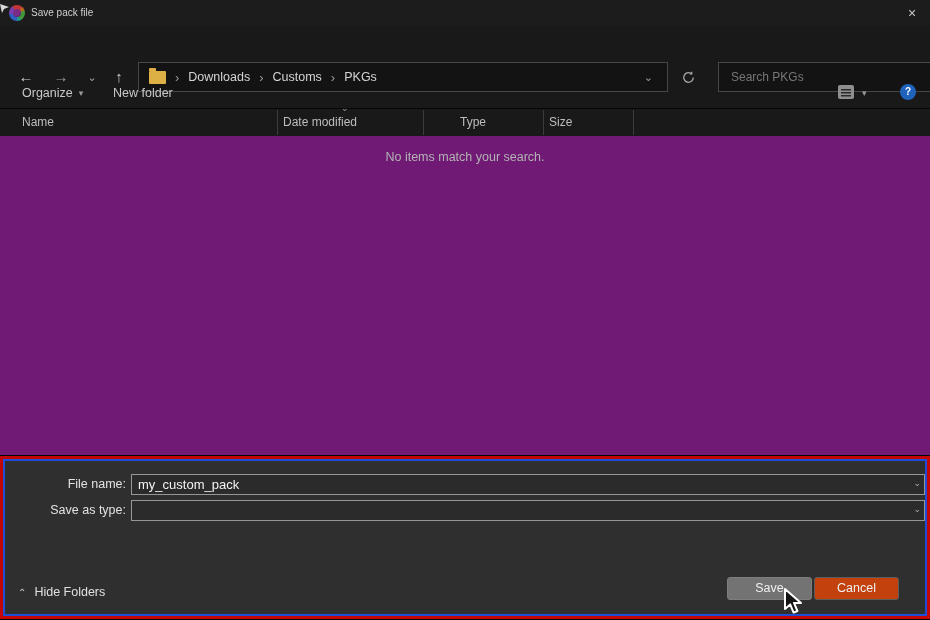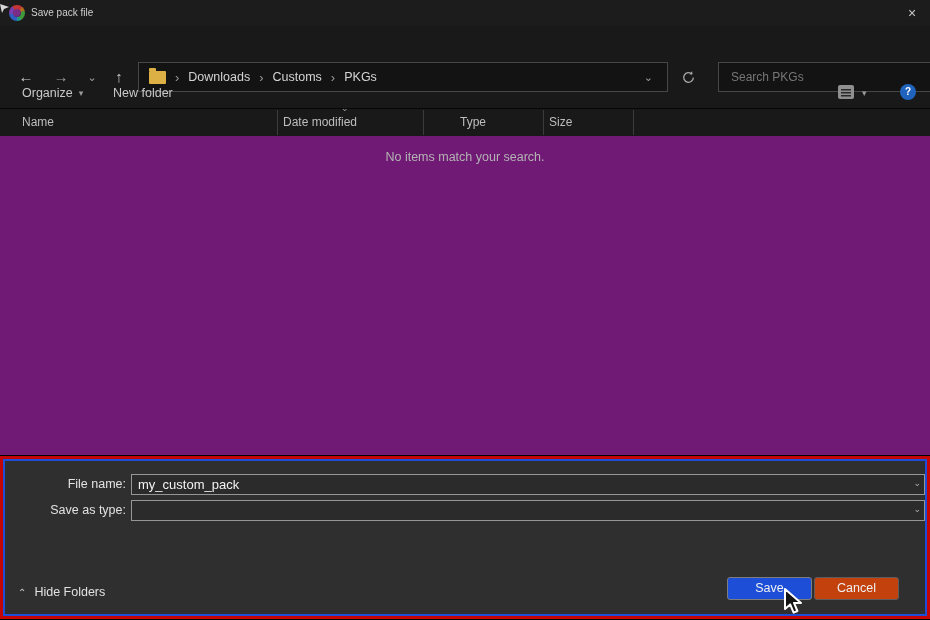--- a/index.html
+++ b/index.html
@@ -90,21 +90,21 @@
   .field-input { position:absolute; left:0; top:0; width:100%; height:19px; background:transparent; border:none;
     outline:none; color:#f2f2f2; font-size:13px; padding:0 18px 0 6px; font-family:"Liberation Sans", sans-serif; }
   .field-chevron { position:absolute; right:3px; top:3px; font-size:9px; color:#b0b0b0; }
 
   .hide-folders { position:absolute; left:13px; top:120px; height:22px; display:flex; align-items:center; gap:8px;
     font-size:12.5px; color:#e0e0e0; }
   .hf-chevron { font-size:10px; color:#cfcfcf; }
 
   .btn { position:absolute; top:116px; width:85px; height:23px; border-radius:3px; text-align:center;
     line-height:21px; font-size:12.5px; color:#f0f0f0; }
-  .btn-save { left:722px; background:#1d4ed8; border:1px solid #7d7d7d; }
+  .btn-save { left:722px; background:#737373; border:1px solid #7d7d7d; }
   .btn-cancel { left:809px; background:#c2410c; border:1px solid #5c5c5c; }
 
   
   .cursor { position:absolute; left:783px; top:588px; z-index:20; }
   .corner-artifact { position:absolute; left:0; top:0; z-index:20; }
 </style>
 </head>
 <body>
 
 <div class="window">

